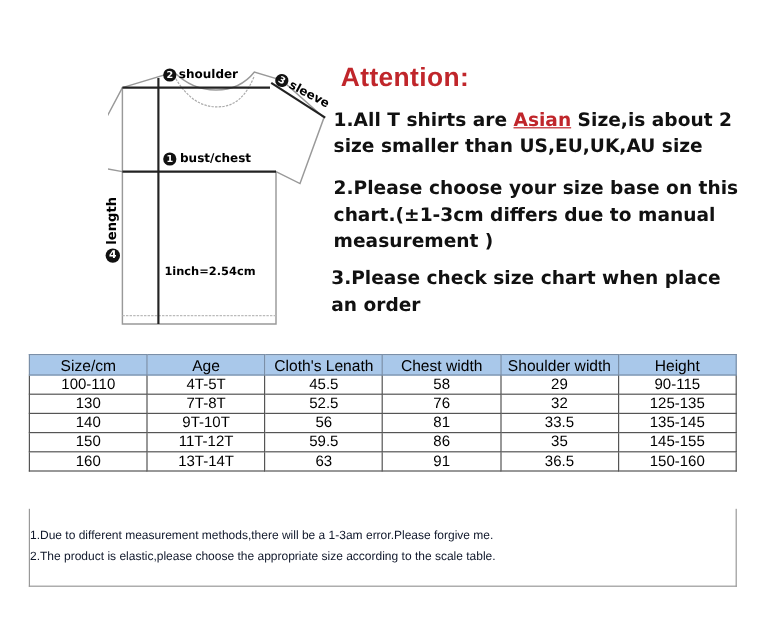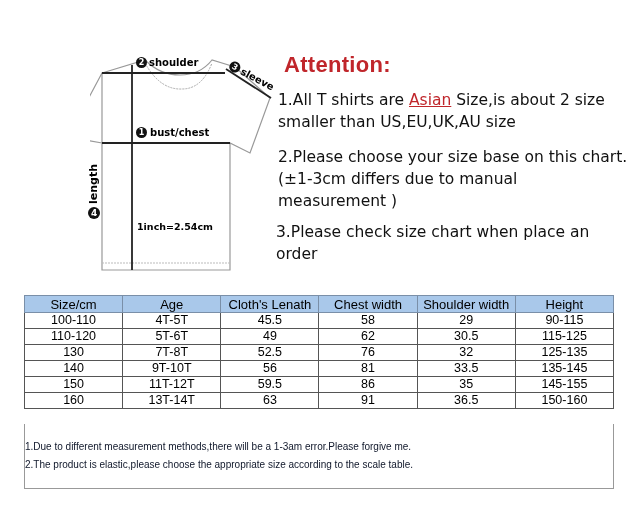--- a/index.html
+++ b/index.html
@@ -1,19 +1,19 @@
 <!DOCTYPE html>
 <html><head>
 <meta charset="utf-8">
 <style>
   html, body { margin: 0; padding: 0; background: #ffffff; }
   body { width: 640px; height: 532px; position: relative; overflow: hidden; font-family: "DejaVu Sans", sans-serif; }
   .shirt { position: absolute; left: 90px; top: 45px; width: 200px; height: 235px; }
   .attn-title { position: absolute; left: 284px; top: 52px; font-family: Liberation Sans, sans-serif; font-weight: bold; font-size: 22px; color: #c0262b; letter-spacing: 0.3px; }
-  .attn-item { position: absolute; left: 278px; font-family: "DejaVu Sans", sans-serif; font-weight: normal; font-size: 15.5px; color: #111; line-height: 22px; width: 350px; }
+  .attn-item { position: absolute; left: 278px; font-family: "DejaVu Sans", sans-serif; font-weight: bold; font-size: 15.5px; color: #111; line-height: 22px; width: 350px; }
   .asian { color: #c0262b; text-decoration: underline; text-decoration-color: #c0262b; }
   .table-wrap { position: absolute; left: 24px; top: 295px; width: 590px; }
   table { border-collapse: collapse; width: 590px; font-family: "Liberation Sans", sans-serif; font-size: 12.5px; table-layout: fixed; }
   td, th { border: 1px solid #555; text-align: center; padding: 0; height: 15px; line-height: 15px; color: #000000; font-weight: normal; }
   .title-cell { color: #d01f1f; background: #fff; border-color: #999; font-size: 12.5px; height: 15px; }
   th { background: #a9c8ea; font-size: 13px; height: 16px; border-color: #7a8fa8; }
   .notes { position: absolute; left: 24px; top: 424px; width: 588px; height: 64px; border: 1px solid #999; border-top: none; font-family: "Liberation Sans", sans-serif; font-size: 10px; color: #0f172a; text-align: left; }
   .notes div { line-height: 18px; }
   .notes .n1 { margin-top: 14px; }
 </style>
@@ -77,28 +77,20 @@
     </tr>
     <tr>
           <td>100-110</td>
           <td>4T-5T</td>
           <td>45.5</td>
           <td>58</td>
           <td>29</td>
           <td>90-115</td>
         </tr>
     <tr>
-          <td>110-120</td>
-          <td>5T-6T</td>
-          <td>49</td>
-          <td>62</td>
-          <td>30.5</td>
-          <td>115-125</td>
-        </tr>
-    <tr>
           <td>130</td>
           <td>7T-8T</td>
           <td>52.5</td>
           <td>76</td>
           <td>32</td>
           <td>125-135</td>
         </tr>
     <tr>
           <td>140</td>
           <td>9T-10T</td>

